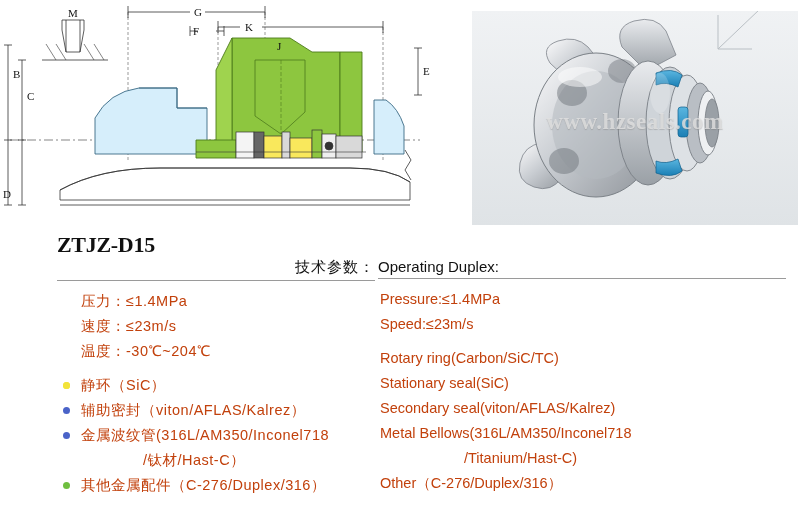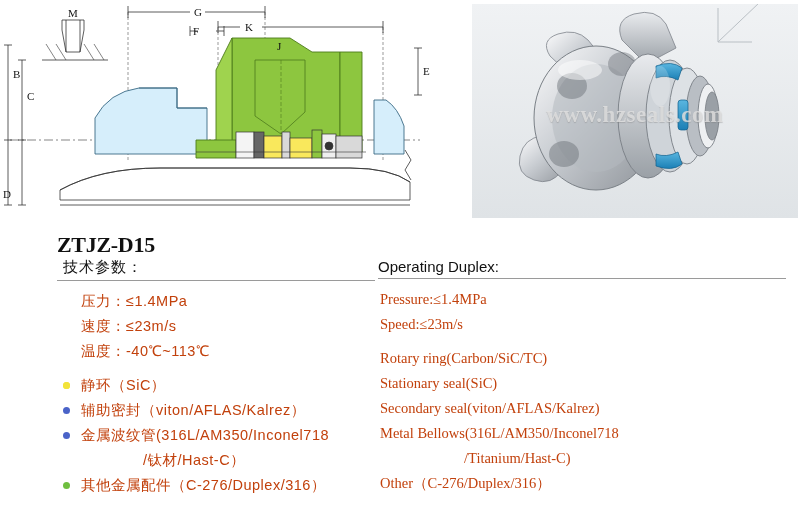--- a/index.html
+++ b/index.html
@@ -25,21 +25,21 @@
   .drawing-area {
     position: absolute;
     left: 0; top: 0;
     width: 470px; height: 222px;
   }
   .drawing-svg { display: block; }
 
   
   .photo-area {
     position: absolute;
-    left: 472px; top: 4px;
+    left: 472px; top: 11px;
     width: 326px; height: 214px;
     background: #0369a1;
     overflow: hidden;
   }
   .photo-svg { display: block; }
   .watermark {
     position: absolute;
     left: 0; top: 98px;
     width: 326px;
     text-align: center;
@@ -75,38 +75,38 @@
   }
   .col-cn { left: 57px; width: 318px; }
   .col-en { left: 378px; width: 410px; }
 
   .col-head {
     font-size: 15px;
     color: #111;
     padding-bottom: 3px;
     white-space: nowrap;
   }
-  .col-head.cn { padding-left: 6px; letter-spacing: 1px; }
+  .col-head.cn { padding-left: 6px; letter-spacing: 1px; text-align: right; }
   .rule {
     height: 1px;
     background: #9a9a9a;
     margin-bottom: 8px;
   }
   .rule-cn { width: 318px; }
   .rule-en { width: 408px; }
 
   .line {
     font-size: 14.5px;
     line-height: 25px;
     color: #c2410c;
     white-space: nowrap;
     position: relative;
   }
   .line.cn { padding-left: 24px; letter-spacing: 0.5px; }
-  .line.en { padding-left: 2px; font-family: Liberation Serif, serif; }
+  .line.en { padding-left: 2px; }
   .line.indent { padding-left: 86px; }
 
   .gap { height: 9px; }
 
   .bullet {
     position: absolute;
     left: 6px;
     top: 9px;
     width: 7px;
     height: 7px;
@@ -287,21 +287,21 @@
   <div class="model-title">ZTJZ-D15</div>
 
   <div class="spec-wrap">
 
     <div class="col col-cn">
       <div class="col-head cn">技术参数：</div>
       <div class="rule rule-cn"></div>
 
       <div class="line cn">压力：≤1.4MPa</div>
       <div class="line cn">速度：≤23m/s</div>
-      <div class="line cn">温度：-40℃~113℃</div>
+      <div class="line cn">温度：-30℃~204℃</div>
 
       <div class="gap"></div>
 
       <div class="line cn">
         <span class="bullet b-yellow"></span>
       </div>
       <div class="line cn">
         <span class="bullet b-yellow"></span>
         <span>静环（SiC）</span>
       </div>

